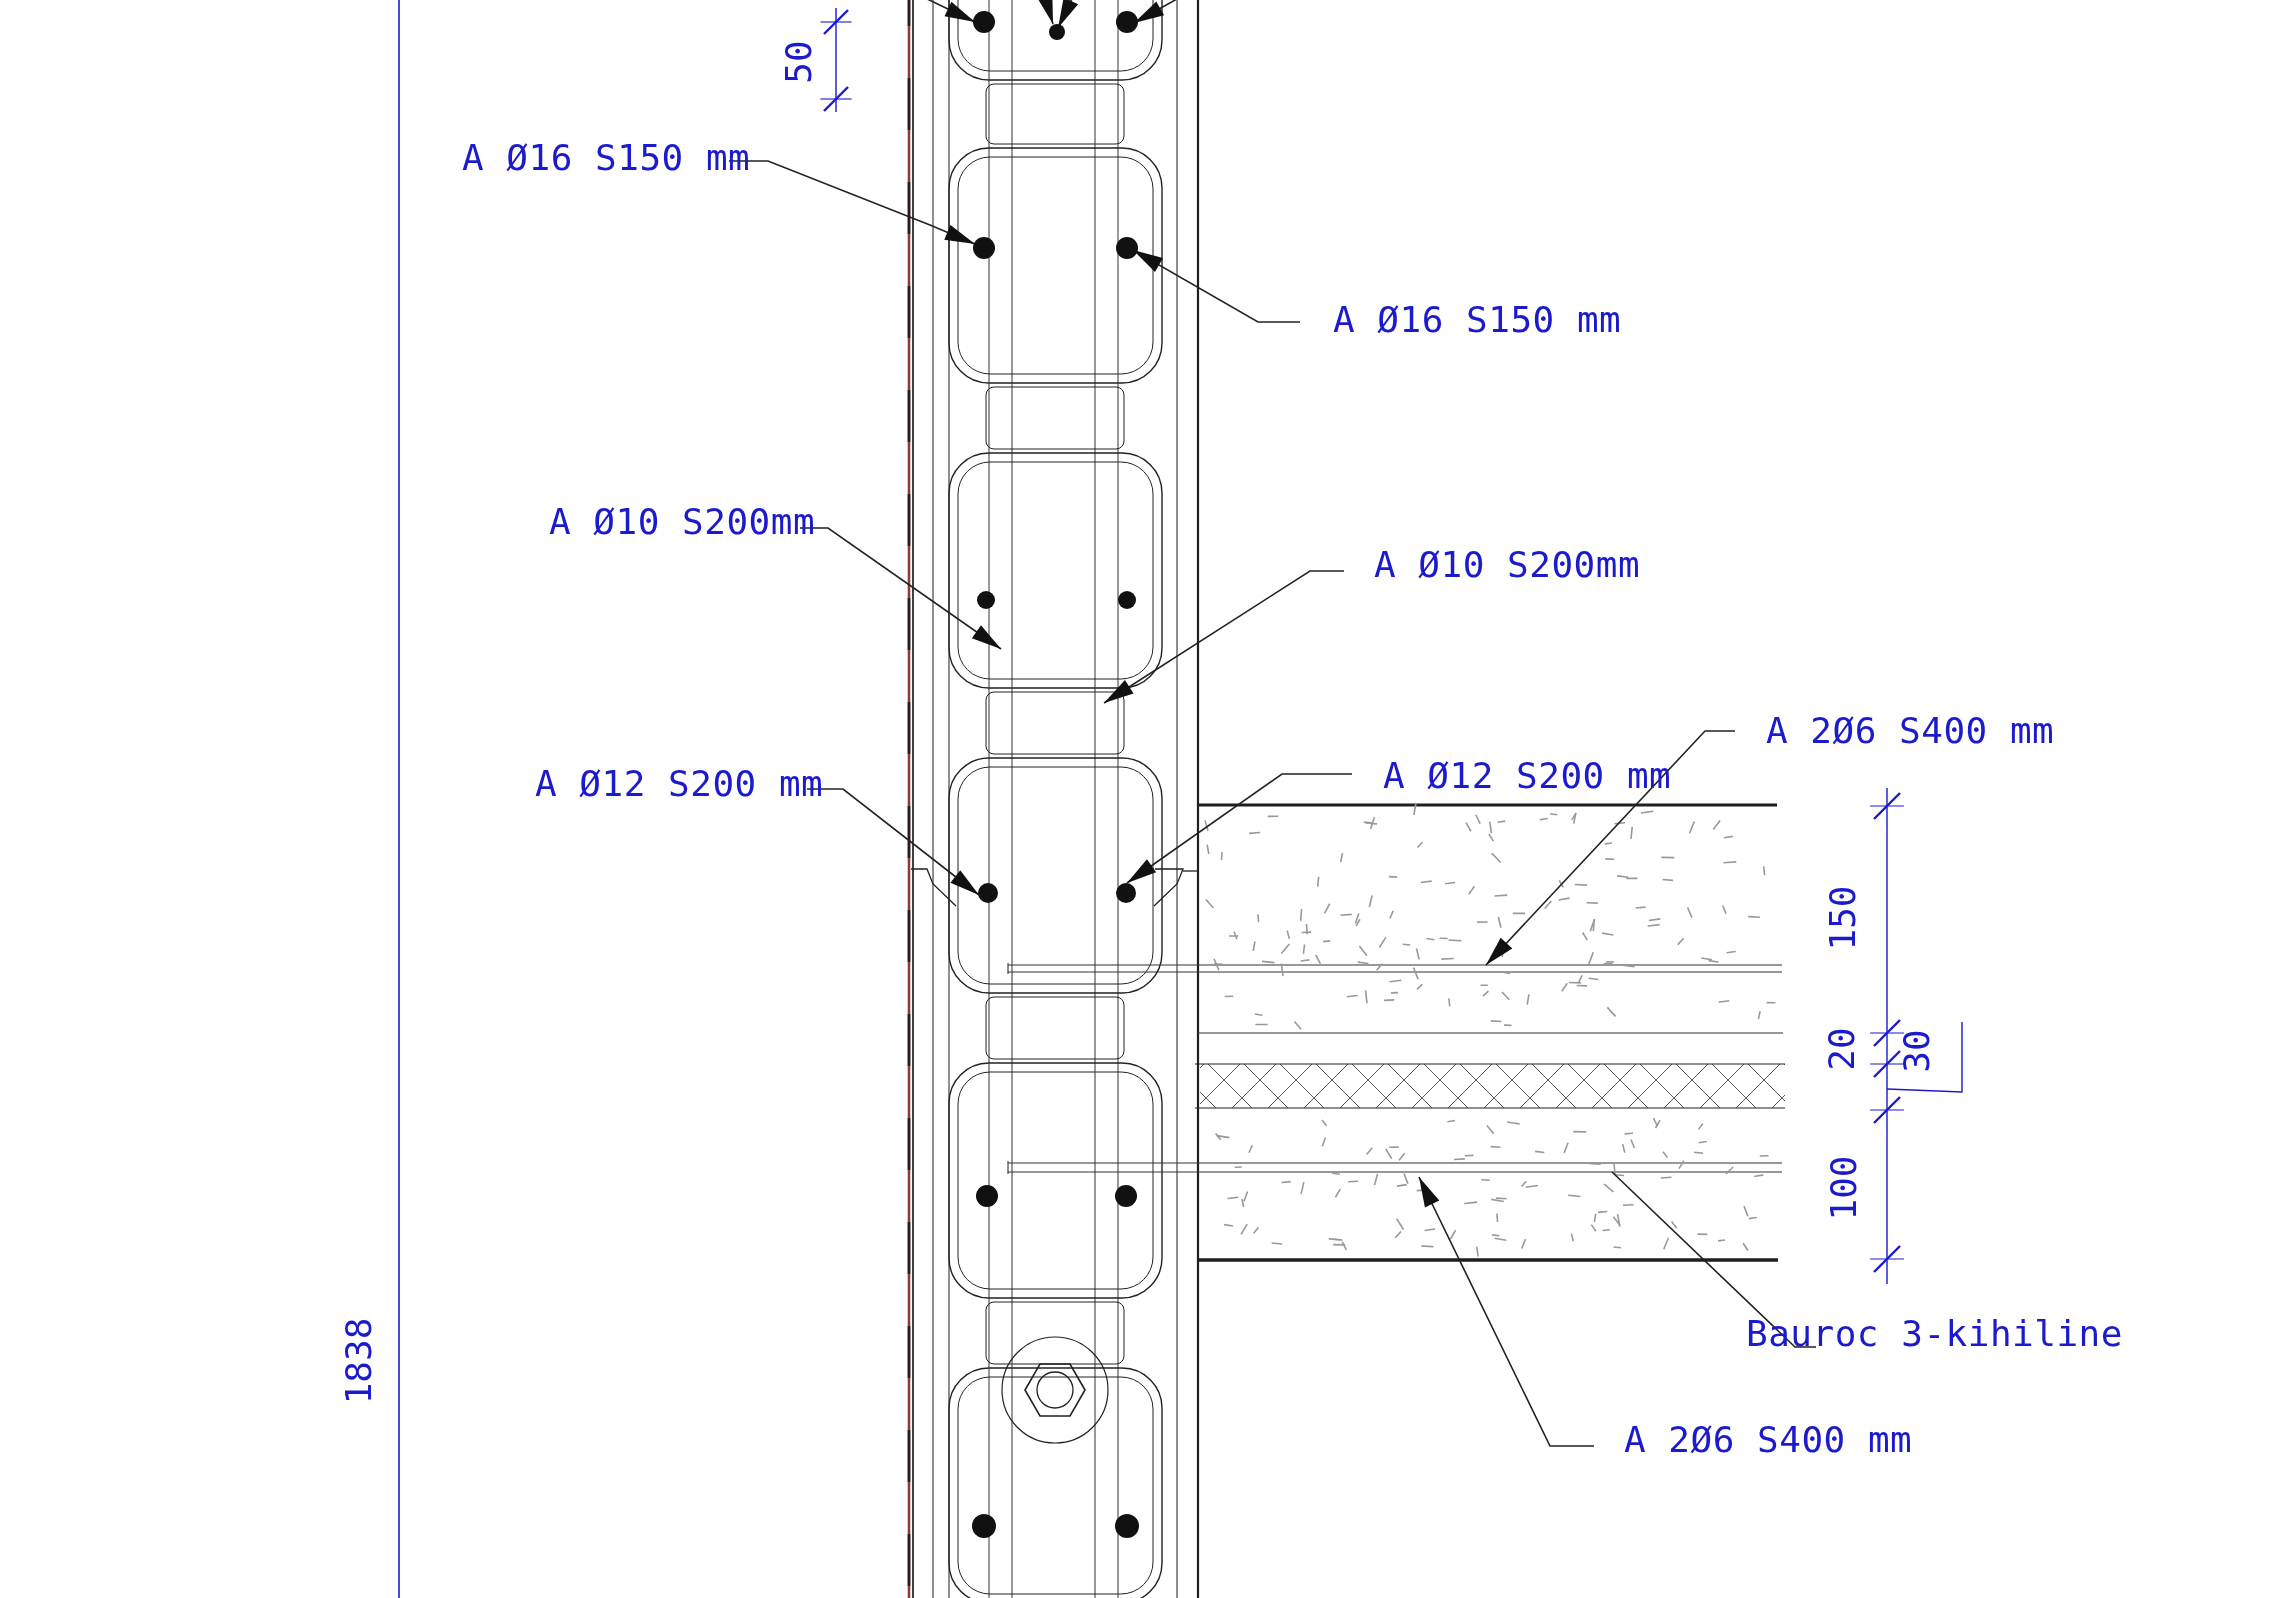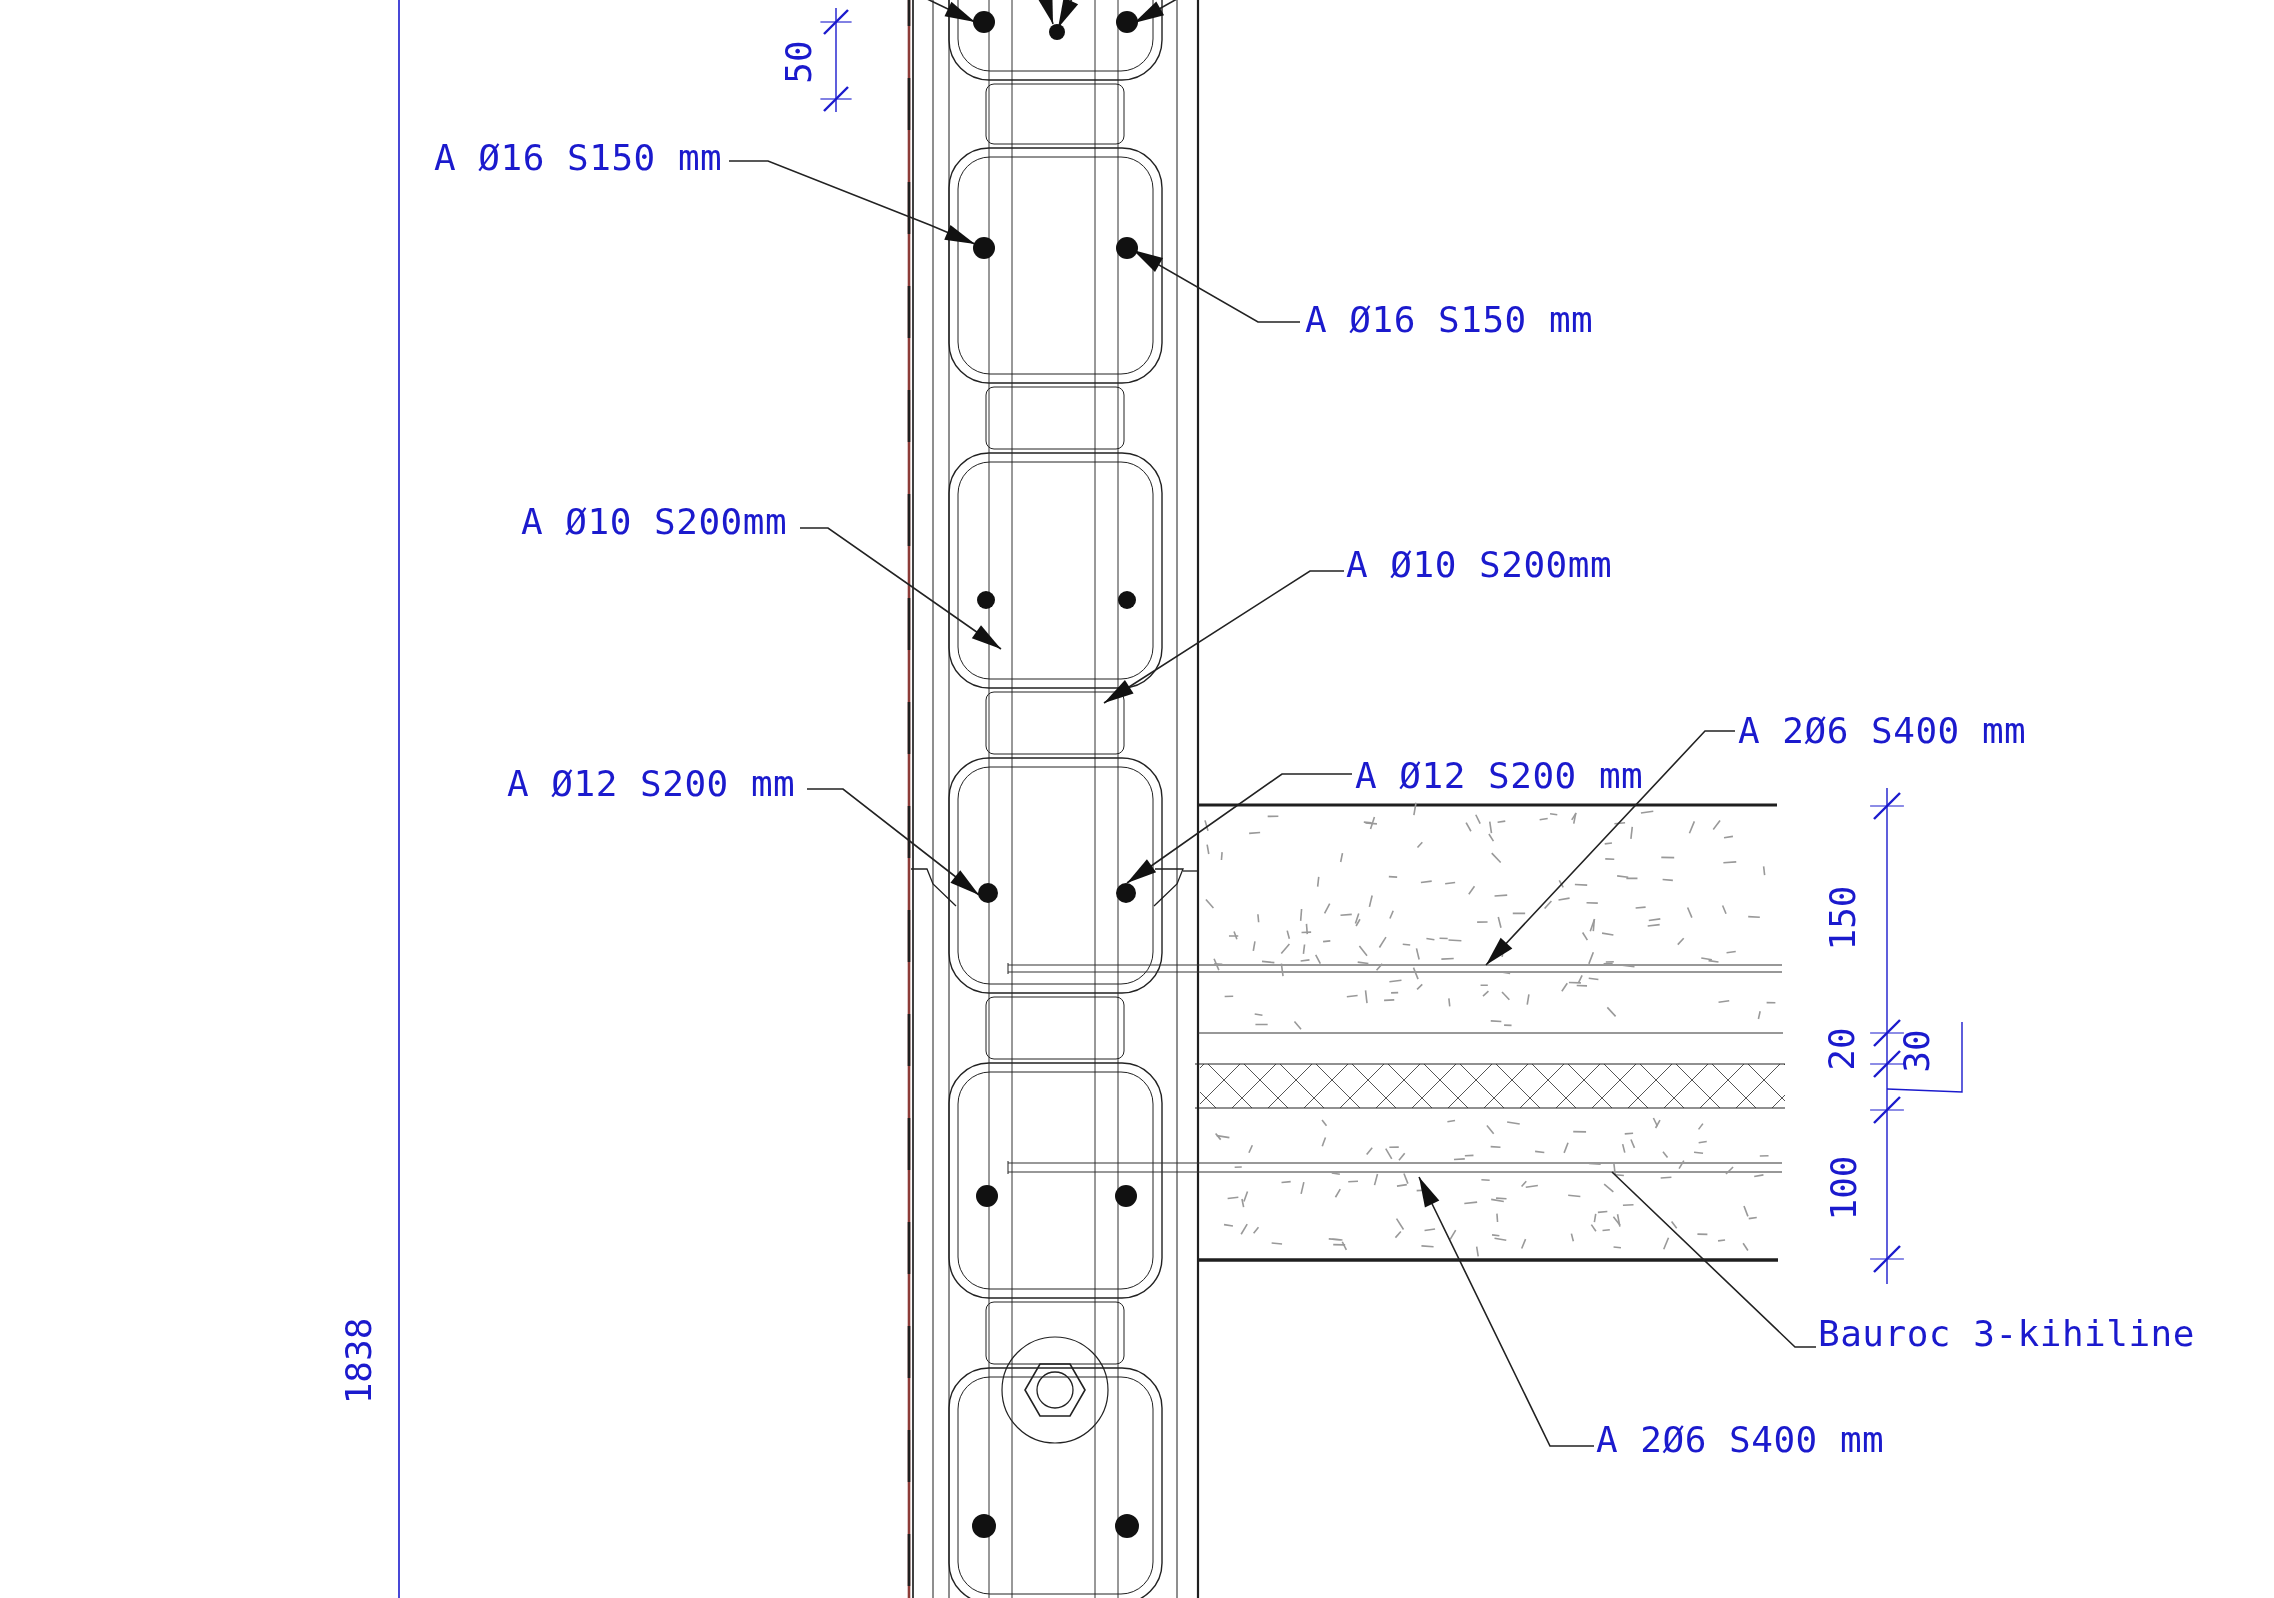--- a/index.html
+++ b/index.html
@@ -11,20 +11,21 @@
     font-family:"DejaVu Sans Mono", monospace;
   }
   svg{position:absolute;left:0;top:0;}
   .lbl{
     position:absolute;
     font:36px "DejaVu Sans Mono", monospace;
     color:var(--blue,#1b1acd);
     white-space:nowrap;
     letter-spacing:.5px;
     line-height:1.1;
+    margin-left:28px;
   }
   .vlbl{
     position:absolute;
     width:220px;
     text-align:center;
     font:36px "DejaVu Sans Mono", monospace;
     color:var(--blue,#1b1acd);
     white-space:nowrap;
     transform:translate(-50%,-50%) rotate(-90deg);
     line-height:1.1;
@@ -367,21 +368,21 @@
     </svg>
 
   <div class="lbl" style="left:434px;top:138px">A Ø16 S150 mm</div>
   <div class="lbl" style="left:1305px;top:300px">A Ø16 S150 mm</div>
   <div class="lbl" style="left:521px;top:502px">A Ø10 S200mm</div>
   <div class="lbl" style="left:1346px;top:545px">A Ø10 S200mm</div>
   <div class="lbl" style="left:507px;top:764px">A Ø12 S200 mm</div>
   <div class="lbl" style="left:1355px;top:756px">A Ø12 S200 mm</div>
   <div class="lbl" style="left:1738px;top:711px">A 2Ø6 S400 mm</div>
   <div class="lbl" style="left:1596px;top:1420px">A 2Ø6 S400 mm</div>
-  <div class="lbl" style="left:1818px;top:1314px">Bauroc 3-kihiline</div>
+  <div class="lbl" style="left:1718px;top:1314px">Bauroc 3-kihiline</div>
 
   <div class="vlbl" style="left:799px;top:62px">50</div>
   <div class="vlbl" style="left:359px;top:1361px">1838</div>
   <div class="vlbl" style="left:1843px;top:918px">150</div>
   <div class="vlbl" style="left:1842px;top:1049px">20</div>
   <div class="vlbl" style="left:1917px;top:1051px">30</div>
   <div class="vlbl" style="left:1844px;top:1188px">100</div>
 </div>
 
 </body></html>

